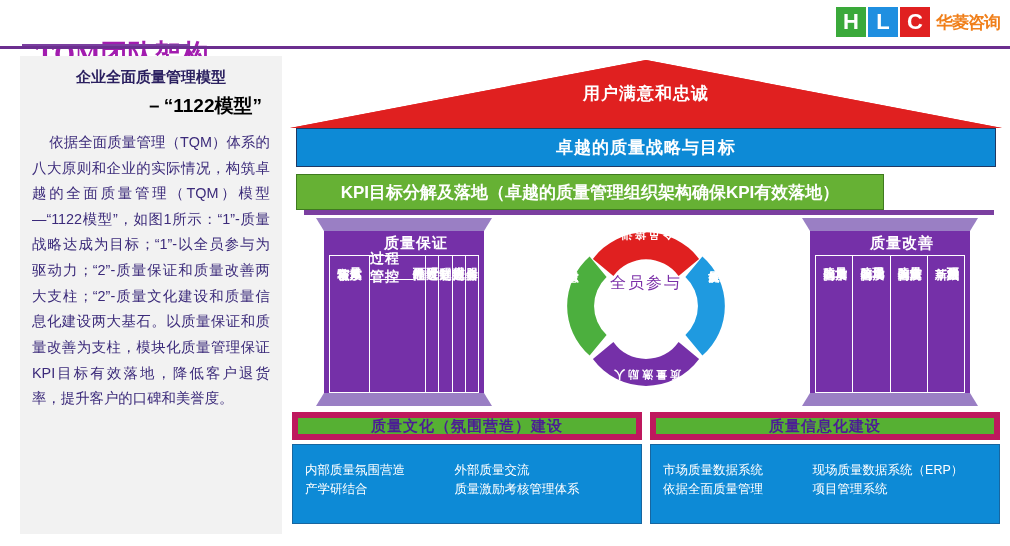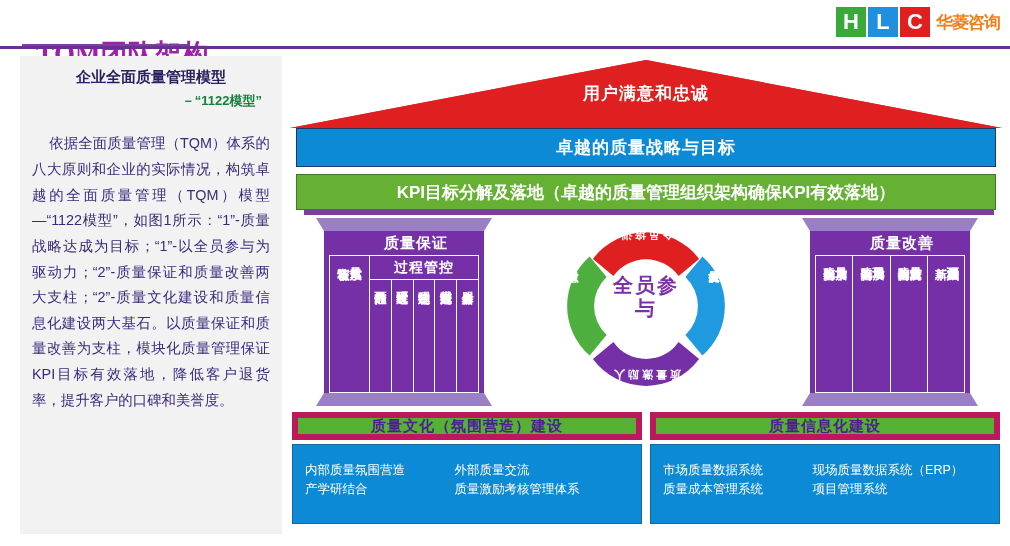--- a/index.html
+++ b/index.html
@@ -55,22 +55,22 @@
   #sidebar {
     position: absolute; left: 20px; top: 56px; width: 262px; height: 478px;
     background: #f2f2f2;
     padding: 10px 12px 0 12px;
   }
   #sidebar-title {
     font-size: 15px; font-weight: bold; color: #2b2060;
     text-align: center; line-height: 1.5; margin-bottom: 2px;
   }
   #sidebar-subtitle {
-    font-size: 13px; font-weight: bold; color: #15803d;
-    text-align: right; line-height: 1.6; padding-right: 8px; margin-bottom: 20px;
+    font-size: 19px; font-weight: bold; color: #000000;
+    text-align: right; line-height: 1.6; padding-right: 8px; margin-bottom: 9px;
   }
   #sidebar-body {
     font-size: 14.4px; color: #3b2a7a; line-height: 1.78;
     text-align: justify; text-justify: inter-ideograph;
     text-indent: 1.2em;
   }
 
   
   #diagram {
     position: absolute; left: 290px; top: 56px; width: 712px; height: 480px;
@@ -86,21 +86,21 @@
 
   
   #bar-strategy {
     position: absolute; left: 6px; top: 72px; width: 700px; height: 39px;
     background: #0d8ad6; border: 1px solid #1f3864;
     display: flex; align-items: center; justify-content: center;
     color: #ffffff; font-size: 17px; font-weight: bold; letter-spacing: 1px;
   }
   
   #bar-kpi {
-    position: absolute; left: 6px; top: 118px; width: 700px; height: 36px;
+    position: absolute; left: 6px; top: 118px; width: 588px; height: 36px;
     background: #66b134; border: 1px solid #3f7a1f;
     display: flex; align-items: center; justify-content: center;
     color: #ffffff; font-size: 17px; font-weight: bold; letter-spacing: 0px;
   }
   #bar-kpi-shadow {
     position: absolute; left: 14px; top: 154px; width: 690px; height: 5px;
     background: #7b3fa0;
   }
 
   
@@ -137,33 +137,33 @@
     writing-mode: vertical-rl; text-orientation: upright;
     color: #ffffff; font-size: 12px; font-weight: bold;
     line-height: 1.02; letter-spacing: 0px;
   }
   
   #qa-cert {
     width: 40px; border-right: 1px solid #ffffff;
     display: flex; flex-direction: row-reverse; justify-content: center;
     padding-top: 2px;
   }
-  #process-block { flex: 1; display: flex; flex-direction: column; }
+  #process-block { flex: 1; display: flex; flex-direction: row; }
   #process-title {
     height: 24px; border-bottom: 1px solid #ffffff;
     display: flex; align-items: center; justify-content: center;
     color: #ffffff; font-size: 14px; font-weight: bold; letter-spacing: 1px;
   }
   #process-cells { flex: 1; display: flex; }
 
   
   #wheel { position: absolute; left: 266px; top: 160px; width: 180px; height: 180px; }
   #wheel-center-label {
     position: absolute; left: 50px; top: 58px; width: 80px;
-    text-align: center; color: #7b2fa8; font-size: 20px; font-weight: bold;
+    text-align: center; color: #7b2fa8; font-size: 16px; font-weight: normal;
     line-height: 1.15; letter-spacing: 2px;
   }
   .arc-label {
     position: absolute; color: #ffffff; font-size: 11px; font-weight: bold;
   }
   .arc-label.vert { writing-mode: vertical-rl; text-orientation: upright; line-height: 1.1; }
   .arc-label.flip { transform: rotate(180deg); }
   #arc-top-label { left: 48px; top: 11px; width: 84px; text-align: center; letter-spacing: 3px; }
   #arc-bottom-label { left: 48px; top: 151px; width: 84px; text-align: center; letter-spacing: 3px; }
   #arc-left-label { left: 11px; top: 46px; }
@@ -323,21 +323,21 @@
         <div class="base-item">质量激励考核管理体系</div>
       </div>
     </div>
   </div>
 
   <div class="base" id="base-right">
     <div class="base-head">质量信息化建设</div>
     <div class="base-body">
       <div class="base-col">
         <div class="base-item">市场质量数据系统</div>
-        <div class="base-item">质量成本管理系统</div>
+        <div class="base-item">依据全面质量管理</div>
       </div>
       <div class="base-col wide">
         <div class="base-item">现场质量数据系统（ERP）</div>
         <div class="base-item">项目管理系统</div>
       </div>
     </div>
   </div>
 
 </div>
 

